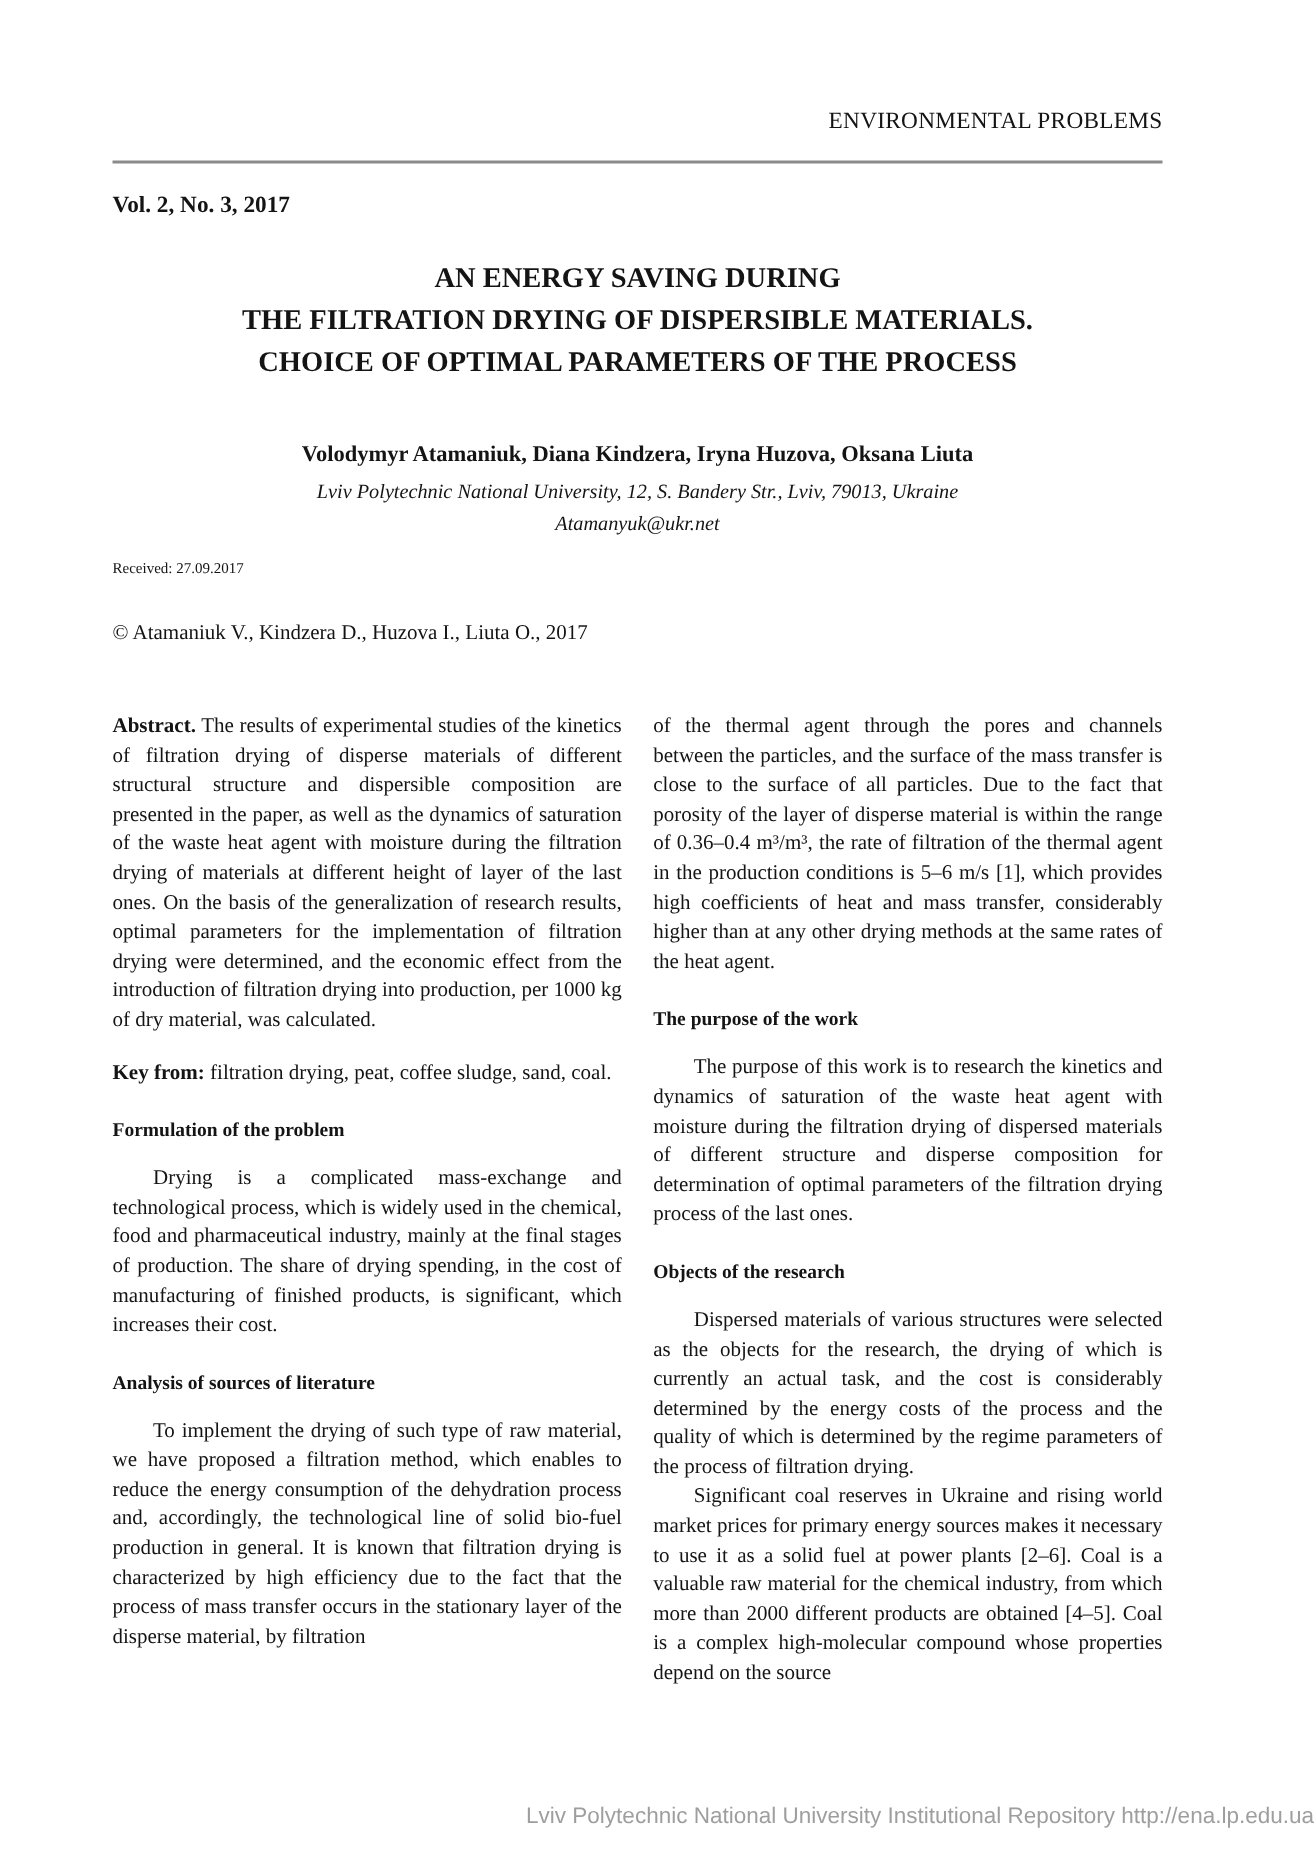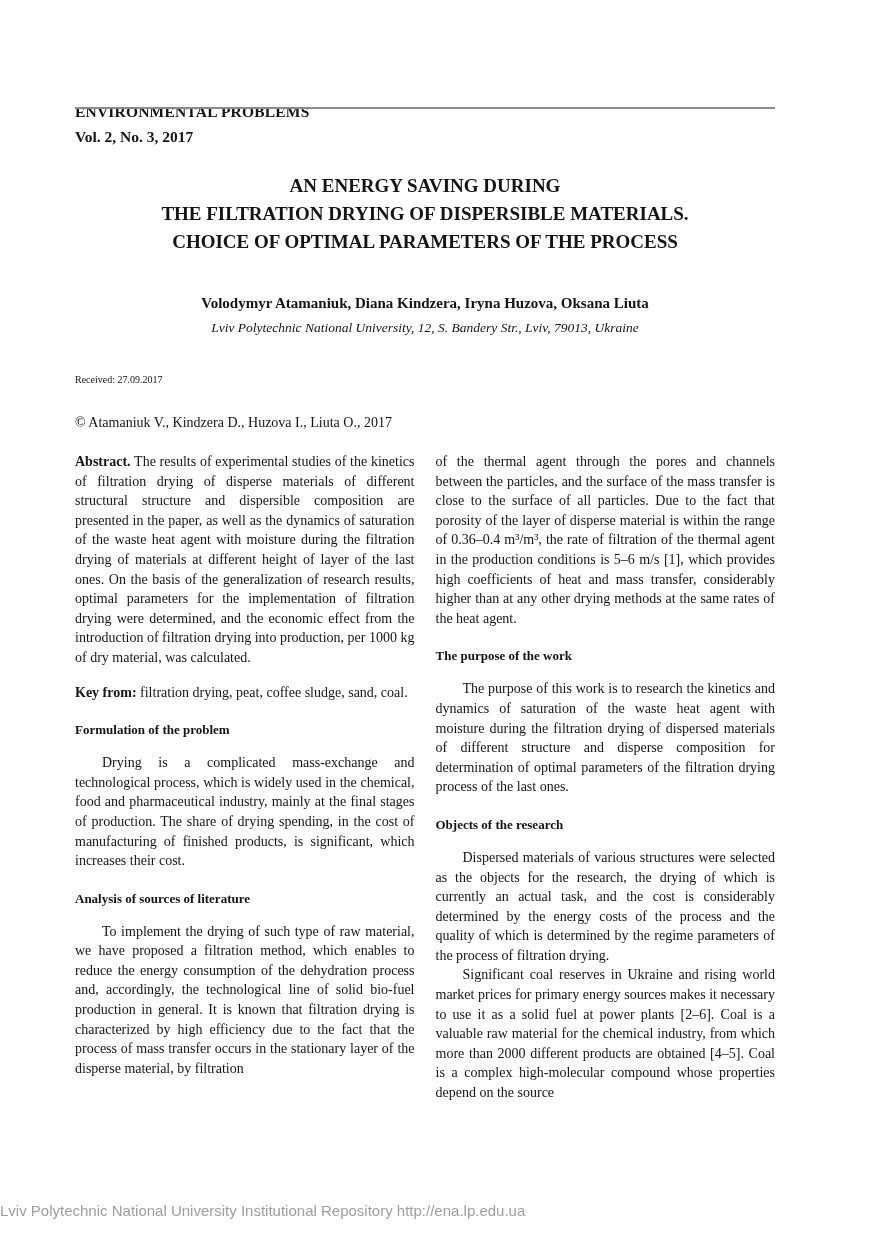--- a/index.html
+++ b/index.html
@@ -11,25 +11,25 @@
     position: relative;
     width: 876px;
     height: 1240px;
     background: #ffffff;
     font-family: "Liberation Serif", "DejaVu Serif", serif;
     color: #141414;
     overflow: hidden;
   }
   .journal-header {
     position: absolute;
-    top: 103px;
+    top: 72px;
     left: 75px;
     width: 700px;
-    text-align: left;
-    font-weight: bold;
+    text-align: right;
+    font-weight: normal;
     font-size: 15.5px;
     letter-spacing: 0.2px;
   }
   .header-rule {
     position: absolute;
     top: 107px;
     left: 75px;
     width: 700px;
     height: 2px;
     background: #8b8b8b;
@@ -78,21 +78,21 @@
   }
   .copyright {
     position: absolute;
     top: 415px;
     left: 75px;
     font-size: 14px;
     text-align: right;
   }
   .columns {
     position: absolute;
-    top: 452px;
+    top: 475px;
     left: 75px;
     width: 700px;
     display: flex;
     gap: 21px;
   }
   .col {
     width: 340px;
     font-size: 14px;
     line-height: 19.6px;
     text-align: justify;
@@ -114,21 +114,21 @@
     line-height: 20px;
   }
   .inline-label {
     font-weight: bold;
   }
   .footer {
     position: absolute;
     top: 1202px;
     left: 0;
     width: 876px;
-    text-align: left;
+    text-align: right;
     font-family: "Liberation Sans", "DejaVu Sans", sans-serif;
     font-size: 15px;
     color: #9e9e9e;
   }
 </style>
 </head>
 <body>
 
 <div class="page">
 
@@ -139,20 +139,21 @@
   <div class="article-title">
     <div>AN ENERGY SAVING DURING</div>
     <div>THE FILTRATION DRYING OF DISPERSIBLE MATERIALS.</div>
     <div>CHOICE OF OPTIMAL PARAMETERS OF THE PROCESS</div>
   </div>
 
   <div class="authors">Volodymyr Atamaniuk, Diana Kindzera, Iryna Huzova, Oksana Liuta</div>
 
   <div class="affiliation-block">
     <div>Lviv Polytechnic National University, 12, S. Bandery Str., Lviv, 79013, Ukraine</div>
+    <div>Atamanyuk@ukr.net</div>
   </div>
 
   <div class="received">Received: 27.09.2017</div>
   <div class="copyright">© Atamaniuk V., Kindzera D., Huzova I., Liuta O., 2017</div>
 
   <div class="columns">
 
     <div class="col">
       <p><span class="inline-label">Abstract.</span> <span>The results of experimental studies of the kinetics of filtration drying of disperse materials of different structural structure and dispersible composition are presented in the paper, as well as the dynamics of saturation of the waste heat agent with moisture during the filtration drying of materials at different height of layer of the last ones. On the basis of the generalization of research results, optimal parameters for the implementation of filtration drying were determined, and the economic effect from the introduction of filtration drying into production, per 1000 kg of dry material, was calculated.</span></p>
 

